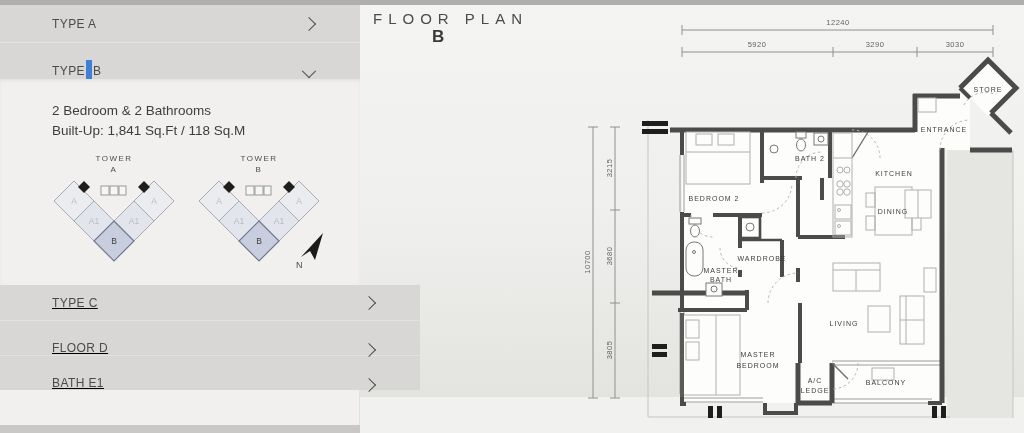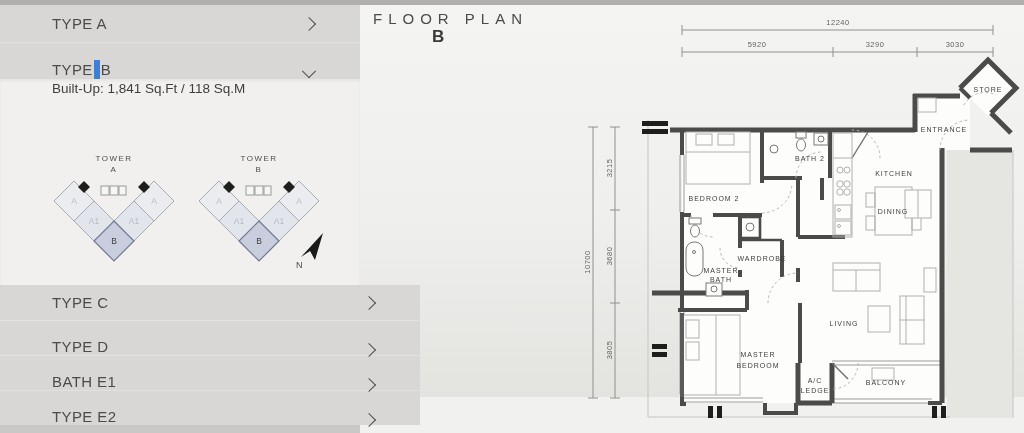--- a/index.html
+++ b/index.html
@@ -4,24 +4,24 @@
 <style>
   html,body{margin:0;padding:0;background:#e8e8e6;}
   .screen{position:relative;width:1024px;height:433px;overflow:hidden;
           font-family:"Liberation Sans",sans-serif;background:#f1f1ef;}
   .topstrip{position:absolute;left:0;top:0;width:1024px;height:5px;background:#b0afad;z-index:30;}
 
   
   .sidebar{position:absolute;left:0;top:0;width:360px;height:433px;background:#f1f0ee;
            box-shadow:inset -1px 0 0 rgba(0,0,0,.06);z-index:10;}
   .rows-top{position:absolute;left:0;top:5px;width:360px;}
-  .rows-bottom{position:absolute;left:0;top:285px;width:420px;}
+  .rows-bottom{position:absolute;left:0;top:285px;width:420px;text-decoration:underline;}
   .type-row{height:37px;background:#d8d7d5;display:flex;align-items:center;
             padding:0 46px 0 52px;box-sizing:border-box;cursor:pointer;
-            color:#4b4b4b;font-size:15px;letter-spacing:.4px;}
+            color:#4b4b4b;font-size:12px;letter-spacing:.4px;}
   .type-row + .type-row{border-top:1px solid #e3e2e0;align-items:flex-end;}
   .rows-bottom .type-row{height:35px;}
   .row-label{flex:0 0 auto;}
   .spacer{flex:1;}
   .chev{width:9px;height:9px;border-right:1.7px solid #4f4f4f;border-bottom:1.7px solid #4f4f4f;
         flex:0 0 auto;}
   .chev.right{transform:rotate(-45deg);}
   .chev.down{transform:rotate(45deg) translate(-2px,-2px);}
   .cursor-caret{display:inline-block;width:6px;height:19px;background:#3f7fd6;
                 vertical-align:-4px;margin:0 1px;}
@@ -83,20 +83,21 @@
         <span class="chev right"></span>
       </div>
       <div class="type-row">
         <span class="row-label"><span>TYPE</span><span class="cursor-caret"></span><span>B</span></span>
         <span class="spacer"></span>
         <span class="chev down"></span>
       </div>
     </div>
 
     <div class="expanded">
+      <p class="detail-line first">2 Bedroom &amp; 2 Bathrooms</p>
       <p class="detail-line">Built-Up: 1,841 Sq.Ft / 118 Sq.M</p>
     </div>
 
     <svg class="tower-svg tower-a" width="132" height="112" viewBox="0 0 132 112">
       <text class="tw-name" x="66" y="9">TOWER</text>
       <text class="tw-name" x="66" y="20">A</text>
       <g transform="translate(0,4)">
         <polygon class="tw-poly" points="26,25 46,45 26,65 6,45"></polygon>
         <polygon class="tw-poly inner" points="46,45 66,65 46,85 26,65"></polygon>
         <polygon class="tw-poly inner" points="86,45 106,65 86,85 66,65"></polygon>
@@ -142,31 +143,26 @@
       <text class="north-n" x="3" y="38">N</text>
     </svg>
 
     <div class="rows-bottom">
       <div class="type-row">
         <span class="row-label">TYPE C</span>
         <span class="spacer"></span>
           <span class="chev right"></span>
       </div>
       <div class="type-row">
-        <span class="row-label">TYPE D</span>
+        <span class="row-label">FLOOR D</span>
         <span class="spacer"></span>
           <span class="chev right"></span>
       </div>
       <div class="type-row">
         <span class="row-label">BATH E1</span>
-        <span class="spacer"></span>
-          <span class="chev right"></span>
-      </div>
-      <div class="type-row">
-        <span class="row-label">TYPE E2</span>
         <span class="spacer"></span>
           <span class="chev right"></span>
       </div>
     </div>
     <div class="bottom-strip"></div>
   </aside>
 
   <main class="plan-pane">
     <div class="plan-title">FLOOR PLAN</div>
     <div class="plan-sub">B</div>

